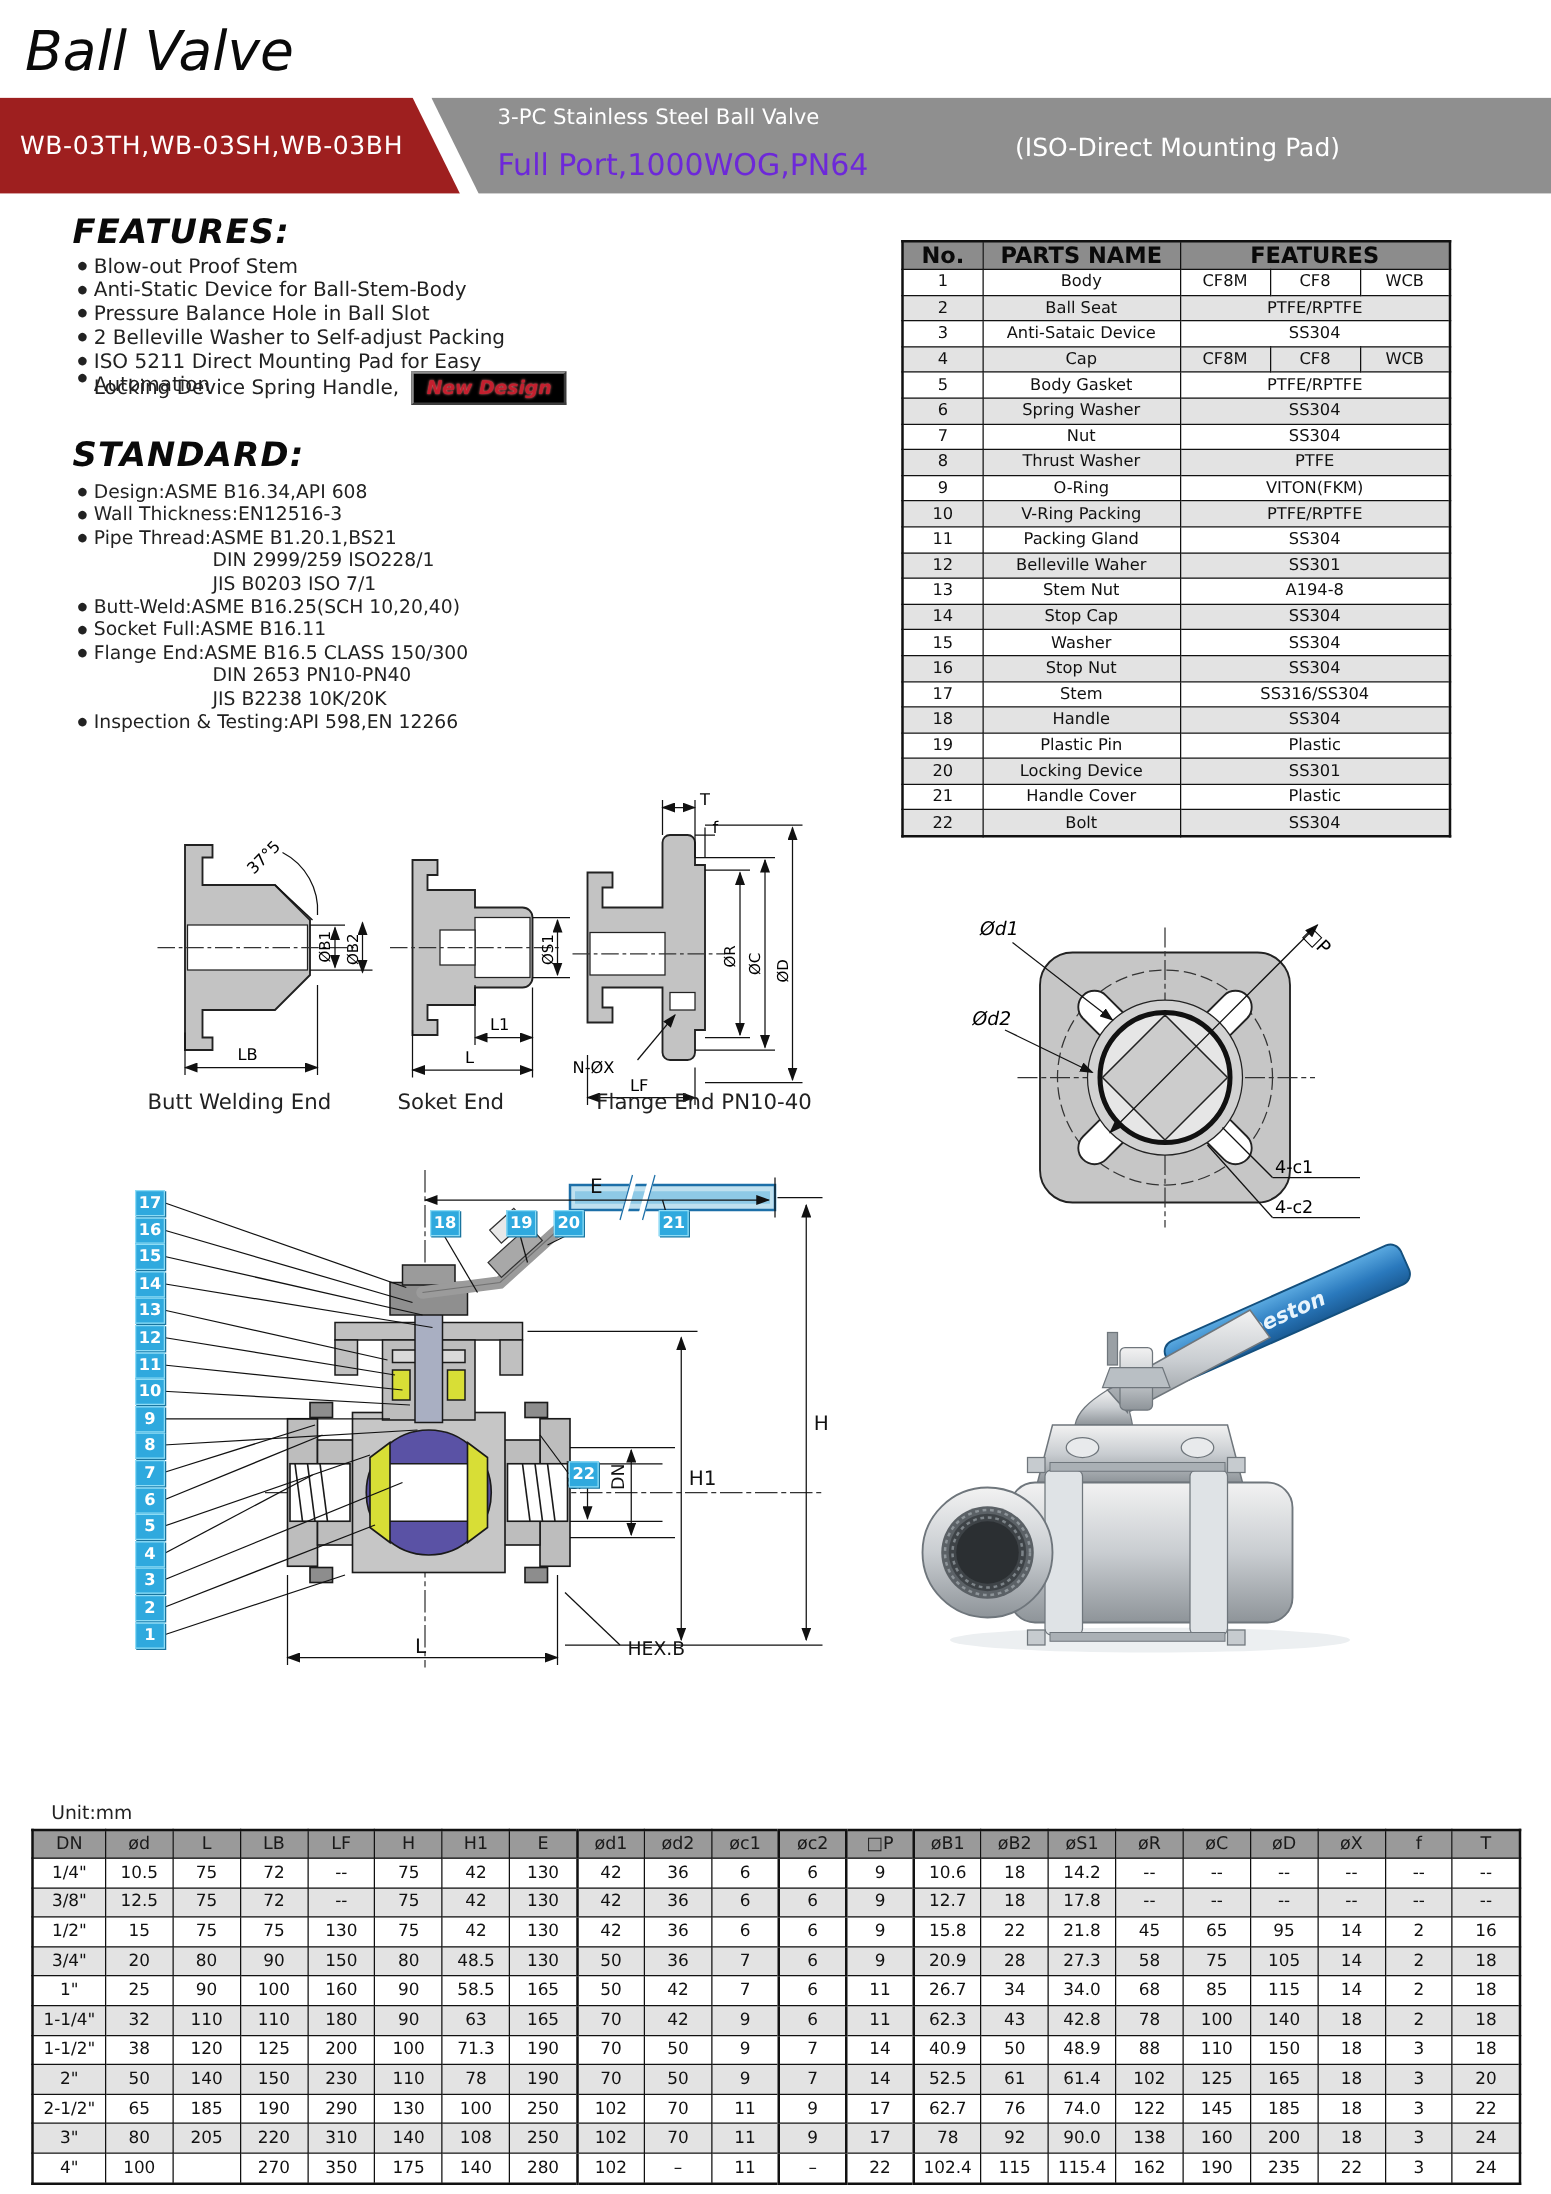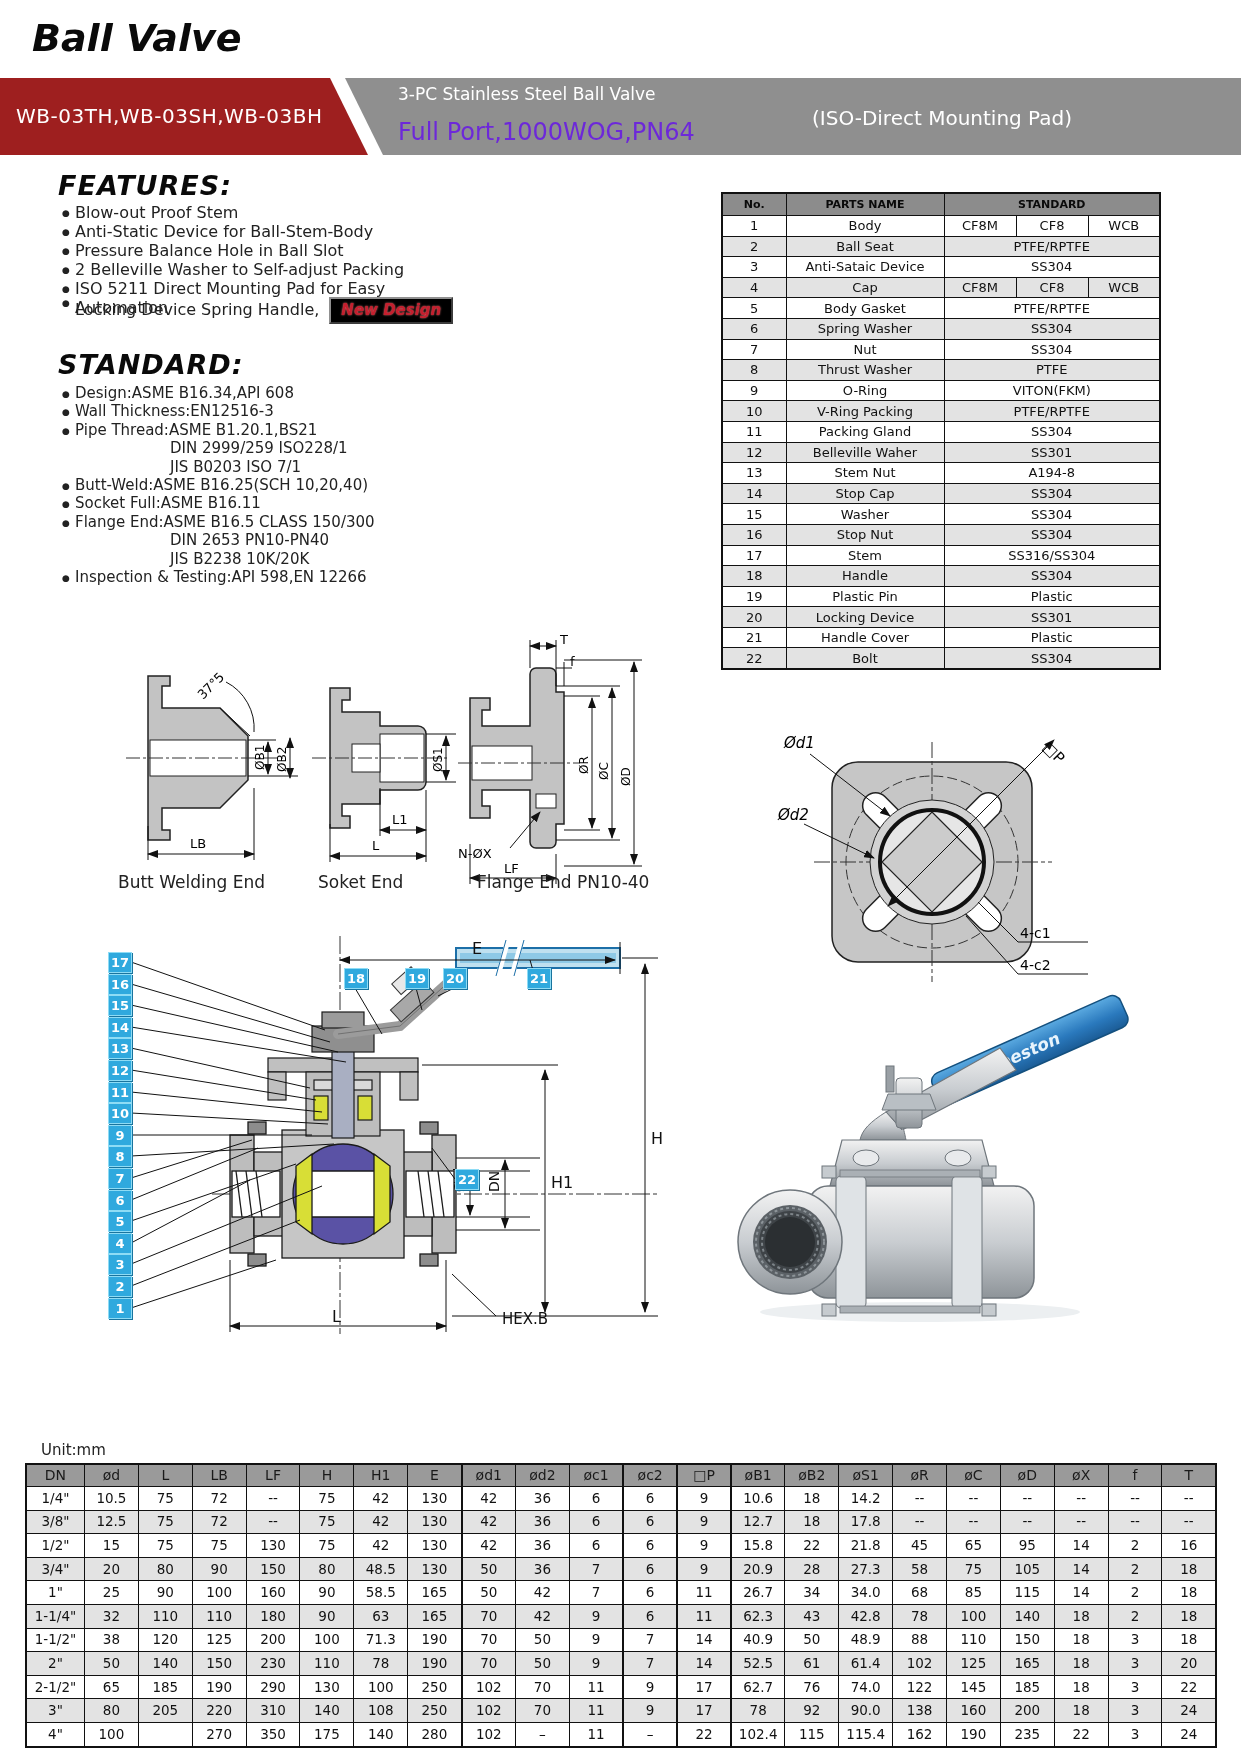--- a/index.html
+++ b/index.html
@@ -1,19 +1,19 @@
 <!DOCTYPE html>
 <html><head>
 <meta charset="utf-8">
 <style>
   html,body{margin:0;padding:0;background:#fff;}
   .page{position:relative;width:1241px;height:1755px;background:#fff;overflow:hidden;
         font-family:"DejaVu Sans","Liberation Sans",sans-serif;color:#111;}
   
-  .doc-title{position:absolute;left:32px;top:16px;font-size:38px;font-style:italic;font-weight:700;color:#0a0a0a;}
+  .doc-title{position:absolute;left:20px;top:16px;font-size:44px;font-style:italic;font-weight:400;color:#0a0a0a;}
   .banner-red{position:absolute;left:0;top:78px;width:382px;height:77px;background:#9e1f1f;
               clip-path:polygon(0 0,330px 0,368px 100%,0 100%);}
   .banner-gray{position:absolute;left:345px;top:78px;right:0;height:77px;background:#8f8f8f;
                clip-path:polygon(0 0,100% 0,100% 100%,38px 100%);}
   .banner-models{position:absolute;left:16px;top:104px;width:330px;color:#fff;font-size:20px;letter-spacing:.5px;}
   .banner-line1{position:absolute;left:398px;top:84px;color:#fff;font-size:17px;}
   .banner-line2{position:absolute;left:398px;top:118px;color:#6d28d9;font-size:24px;}
   .banner-note{position:absolute;left:812px;top:106px;color:#fff;font-size:20px;}
   
   .sec-head{position:absolute;font-size:27px;font-weight:bold;font-style:italic;letter-spacing:1px;color:#0a0a0a;}
@@ -23,21 +23,21 @@
   .bullet-line::before{content:"●";position:absolute;left:0;top:1px;font-size:9px;}
   .std-indent{padding-left:108px;}
   .lock-line{position:absolute;left:62px;top:297px;font-size:16px;color:#222;}
   .badge-new{display:inline-block;margin-left:10px;padding:2px 10px 3px;background:#000000;
              border:2px outset #909090;color:#c41f2e;font-weight:bold;font-style:italic;font-size:15px;
              text-shadow:0 0 2px #ff8080;}
   
   table{border-collapse:collapse;}
   .parts-table{position:absolute;left:721px;top:192px;width:440px;font-size:13px;table-layout:fixed;}
   .parts-table th,.parts-table td{border:1px solid #111;text-align:center;padding:0;height:19.6px;line-height:13px;}
-  .parts-table th{background:#8c8c8c;color:#0a0a0a;font-size:11px;height:21px;text-align:center;}
+  .parts-table th{background:#8c8c8c;color:#0a0a0a;font-size:18px;height:21px;text-align:center;}
   .parts-table tr.alt td{background:#e3e3e3;}
   .parts-table{border:2px solid #111;}
   
   .unit-label{position:absolute;left:25px;top:1441px;font-size:15px;color:#222;margin-left:16px;}
   .dim-table{position:absolute;left:25px;top:1463px;width:1192px;font-size:13.5px;table-layout:fixed;border:2px solid #111;}
   .dim-table th,.dim-table td{border:1px solid #111;text-align:center;padding:0;height:22.6px;line-height:13px;}
   .dim-table th{background:#9a9a9a;color:#1a1a1a;font-weight:normal;font-size:14px;height:21px;}
   .dim-table tr.alt td{background:#e3e3e3;}
   .sepL{border-left:2px solid #111 !important;}
   
@@ -95,21 +95,21 @@
         <col style="width:64px">
         <col style="width:158px">
         <col style="width:72px">
         <col style="width:72px">
         <col style="width:72px">
       </colgroup>
     <thead>
         <tr>
       <th>No.</th>
       <th>PARTS NAME</th>
-      <th colspan="3">STANDARD</th>
+      <th colspan="3">FEATURES</th>
     </tr>
       </thead>
     <tbody>
         <tr>
           <td>1</td>
           <td>Body</td>
           <td>CF8M</td>
           <td>CF8</td>
           <td>WCB</td>
         </tr>

